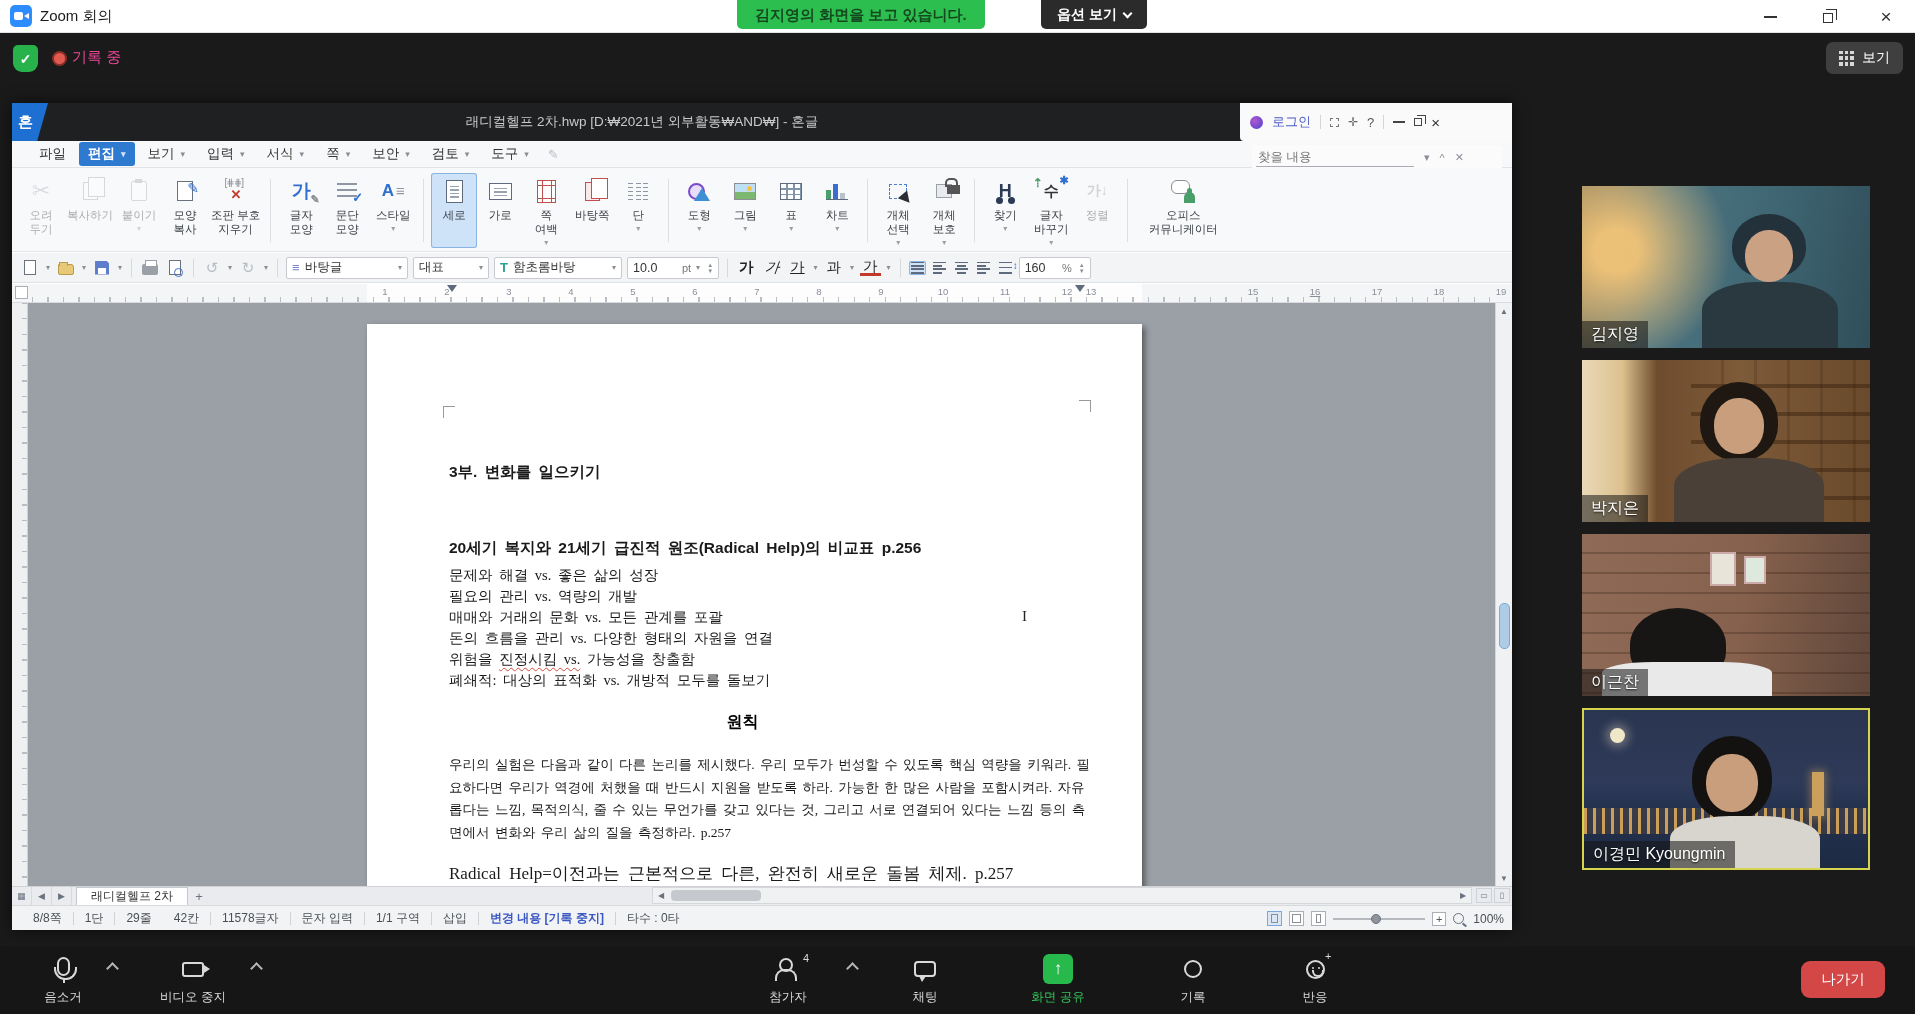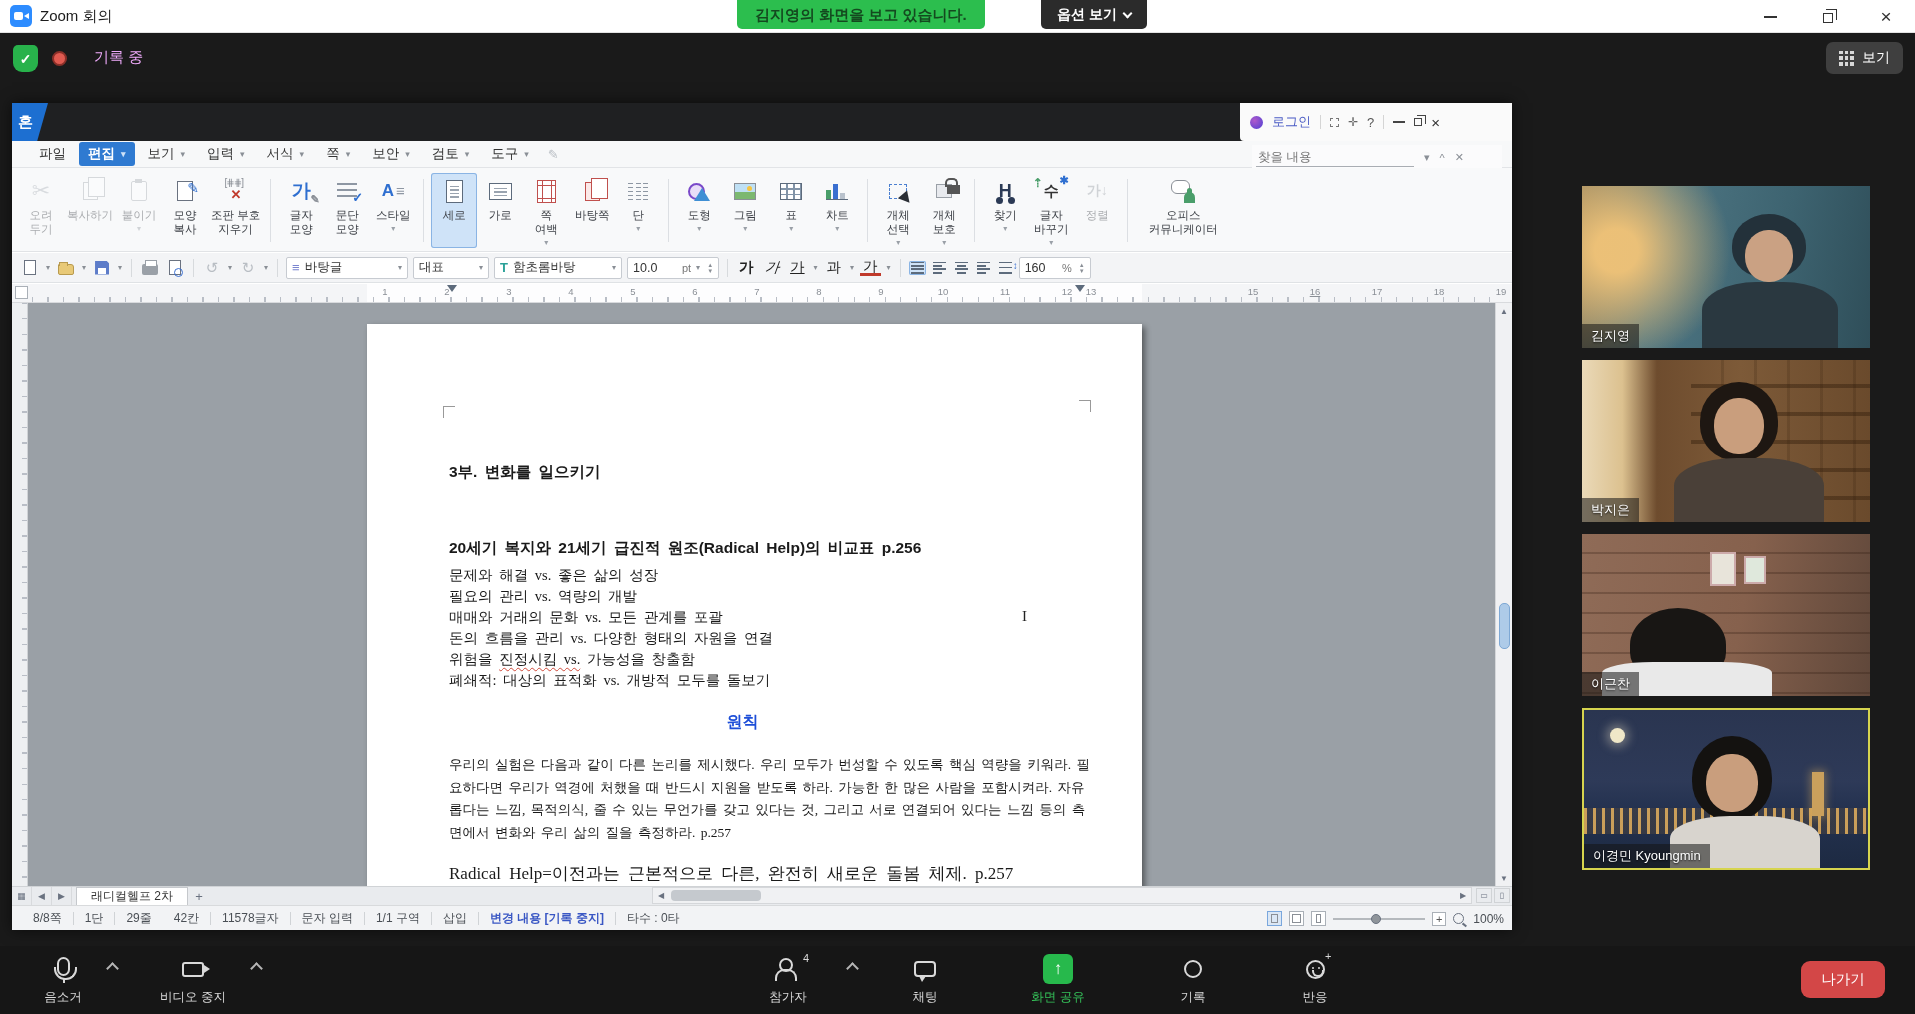--- a/index.html
+++ b/index.html
@@ -20,21 +20,21 @@
   .zwin > div { width:58px; display:flex; align-items:center; justify-content:center; color:#333; }
   .min-bar { width:13px; height:2px; background:#333; }
   .restore-box { width:10px; height:10px; border:1.5px solid #333; position:relative; background:#fff; margin-top:2px; }
   .restore-box::before { content:""; position:absolute; left:2px; top:-5px; width:10px; height:10px; border:1.5px solid #333; border-left:none; border-bottom:none; }
   .close-x { font-size:19px; line-height:1; }
 
   
   .tstrip { position:absolute; left:0; top:34px; width:1915px; height:60px; background:#1a1a1a; }
   .shield { position:absolute; left:13px; top:11px; width:25px; height:27px; background:#28b24b; border-radius:5px 5px 9px 9px; display:flex; align-items:center; justify-content:center; color:#fff; font-size:14px; font-weight:bold; }
   .recdot { position:absolute; left:52px; top:17px; width:15px; height:15px; border-radius:50%; background:#e05a50; border:2px solid #8a2f28; }
-  .reclabel { position:absolute; left:94px; top:14px; color:#f0abfc; font-size:15px; }
+  .reclabel { position:absolute; left:72px; top:14px; color:#ec4899; font-size:15px; }
   .view-btn { position:absolute; right:12px; top:8px; height:32px; padding:0 13px; background:#3f3f3f; border-radius:7px; display:flex; align-items:center; gap:8px; color:#fff; font-size:14px; }
   .grid-ic { width:15px; height:15px; background:
     linear-gradient(#cfcfcf,#cfcfcf); background-size:100% 100%;
     -webkit-mask:none; display:grid; grid-template-columns:1fr 1fr 1fr; grid-template-rows:1fr 1fr 1fr; gap:2px; background:none; }
   .grid-ic span { background:#d8d8d8; }
 
   
   .hwp { position:absolute; left:12px; top:103px; width:1500px; height:827px; background:#fff; box-shadow:0 0 14px rgba(0,0,0,.6); font-family:"Liberation Sans", sans-serif; }
   .hwp-titlebar { position:absolute; left:0; top:0; width:100%; height:38px; background:#1f2022; }
   .han-ic { position:absolute; left:0; top:0; width:36px; height:38px; background:#1d6fd1; clip-path:polygon(0 0,100% 0,70% 100%,0 100%); color:#fff; font-size:15px; font-weight:bold; display:flex; align-items:center; padding-left:6px; }
@@ -174,21 +174,21 @@
   
   .docarea { position:absolute; left:0; top:200px; width:100%; height:583px; background:#9aa0a6; overflow:hidden; }
   .vruler { position:absolute; left:0; top:0; width:16px; height:100%; background:#eef0f2; border-right:1px solid #d0d3d6; }
   .vruler::before { content:""; position:absolute; right:0; top:0; width:5px; height:100%; background:repeating-linear-gradient(180deg,#b9bec6 0 1px,transparent 1px 15.5px); }
   .page { position:absolute; left:355px; top:21px; width:775px; height:600px; background:#fff; box-shadow:3px 3px 6px rgba(0,0,0,.45); }
   .cropmark { position:absolute; width:12px; height:12px; border-left:1px solid #999; border-top:1px solid #999; }
   .doc-line { position:absolute; left:82px; width:660px; font-family:"Liberation Serif","DejaVu Serif",serif; font-size:14.5px; color:#1a1a1a; word-spacing:4px; white-space:nowrap; }
   .doc-line.sans { font-family:"Liberation Sans","DejaVu Sans",sans-serif; font-weight:bold; font-size:15.5px; word-spacing:3px; }
   .doc-list { position:absolute; left:82px; top:241px; font-family:"Liberation Serif","DejaVu Serif",serif; font-size:14.5px; color:#1a1a1a; line-height:21px; word-spacing:3px; }
   .squig { text-decoration:underline wavy #d04a3a 1px; text-underline-offset:3px; }
-  .doc-center { position:absolute; left:0; width:751px; text-align:center; font-family:"Liberation Sans","DejaVu Sans",sans-serif; font-weight:bold; font-size:16px; color:#1d4ed8; }
+  .doc-center { position:absolute; left:0; width:751px; text-align:center; font-family:"Liberation Sans","DejaVu Sans",sans-serif; font-weight:bold; font-size:16px; color:#000000; }
   .doc-para { position:absolute; left:82px; top:430px; width:690px; font-family:"Liberation Serif","DejaVu Serif",serif; font-size:13.5px; color:#1a1a1a; line-height:22.5px; white-space:pre-line; word-spacing:2px; }
   .ibeam { position:absolute; left:1010px; top:305px; width:9px; height:17px; color:#222; font-size:15px; font-family:"Liberation Serif",serif; }
   .vscroll { position:absolute; right:0; top:0; width:17px; height:100%; background:#f0f1f3; border-left:1px solid #d5d7da; }
   .vscroll .arr { position:absolute; left:0; width:100%; height:16px; display:flex; align-items:center; justify-content:center; font-size:8px; color:#6a7280; }
   .vscroll .thumb { position:absolute; left:3px; top:300px; width:11px; height:46px; background:#aecbe8; border:1px solid #7ea8d4; border-radius:5px; }
 
   
   .tabrow { position:absolute; left:0; top:783px; width:100%; height:19px; background:#e9ebee; border-top:1px solid #d0d3d6; display:flex; align-items:stretch; font-size:11.5px; color:#555; }
   .tr-btn { width:20px; display:flex; align-items:center; justify-content:center; color:#6a7280; font-size:9px; border-right:1px solid #d8dadd; }
   .tab { background:#fff; border:1px solid #c5c8cc; border-bottom:none; margin-left:4px; padding:0 14px; display:flex; align-items:center; font-size:12px; color:#333; }
@@ -211,21 +211,21 @@
   .vm.sel { background:#dbe7f5; border-color:#7aa7dd; }
   .zslider { position:relative; width:92px; height:14px; }
   .zslider::before { content:""; position:absolute; left:0; right:0; top:6px; height:2px; background:#b5b9bd; }
   .zslider .knob { position:absolute; left:38px; top:2px; width:10px; height:10px; border-radius:50%; background:#8f949a; border:1px solid #6a7280; }
   .zplus { width:14px; height:14px; border:1px solid #aab0b7; background:#fff; display:flex; align-items:center; justify-content:center; font-size:11px; color:#555; }
   .mag { width:11px; height:11px; border:1.6px solid #6a7280; border-radius:50%; position:relative; margin-right:2px; }
   .mag::after { content:""; position:absolute; right:-4px; bottom:-3px; width:5px; height:1.8px; background:#6a7280; transform:rotate(40deg); }
 
   
   .ptile { position:absolute; left:1582px; width:288px; height:162px; background:#333; overflow:hidden; }
-  .pname { position:absolute; left:0; bottom:0; padding:3px 9px; background:rgba(20,20,20,.55); color:#fff; font-size:13px; text-shadow:0 1px 2px rgba(0,0,0,.8); }
+  .pname { position:absolute; left:0; bottom:0; padding:3px 9px; background:rgba(20,20,20,.55); color:#fff; font-size:16px; text-shadow:0 1px 2px rgba(0,0,0,.8); }
   .fig { position:absolute; }
   .p1 { background:radial-gradient(circle at 12% 40%, rgba(242,196,120,.95) 0 8%, rgba(242,196,120,0) 42%), linear-gradient(100deg,#8a7b5a 0%, #4d7582 28%, #3d6370 68%, #2f4e59 100%); }
   .p1 .hair { left:150px; top:28px; width:74px; height:64px; border-radius:50% 50% 46% 46%; background:#23313a; }
   .p1 .face { left:163px; top:44px; width:48px; height:52px; border-radius:48%; background:#caa183; }
   .p1 .body { left:120px; top:96px; width:136px; height:70px; border-radius:40% 40% 0 0; background:#2a3840; }
   .p2 { background:linear-gradient(90deg,#ead9b8 0%, #dcc18f 14%, #6e4c2e 26%, #7d5a38 55%, #6a4a2c 100%); }
   .p2::before { content:""; position:absolute; right:0; top:0; width:62%; height:100%; background:repeating-linear-gradient(180deg, rgba(45,25,8,0) 0 24px, rgba(45,25,8,.4) 24px 28px), repeating-linear-gradient(90deg, rgba(45,25,8,0) 0 30px, rgba(45,25,8,.18) 30px 33px); }
   .p2 .hair { left:118px; top:22px; width:78px; height:78px; border-radius:50% 50% 44% 44%; background:#1e1712; }
   .p2 .face { left:132px; top:38px; width:50px; height:56px; border-radius:48%; background:#c99e7d; }
   .p2 .body { left:92px; top:98px; width:150px; height:66px; border-radius:42% 42% 0 0; background:#4a4038; }
@@ -310,20 +310,21 @@
           <span></span>
           <span></span>
         </span>
       <span>보기</span>
     </div>
   </div>
 
   <div class="hwp">
     <div class="hwp-titlebar">
       <div class="han-ic">혼</div>
+      <div class="hwp-title">래디컬헬프 2차.hwp [D:₩2021년 외부활동₩AND₩] - 혼글</div>
       <div class="hwp-tr">
         <span class="login-ball"></span>
         <span class="login-txt">로그인</span>
         <span class="tr-sep"></span>
         <span class="mini-sq"></span>
         <span class="mini-plus">✛</span>
         <span class="mini-q">?</span>
         <span class="tr-sep"></span>
         <span class="wmin"></span>
         <span class="wres"></span>

